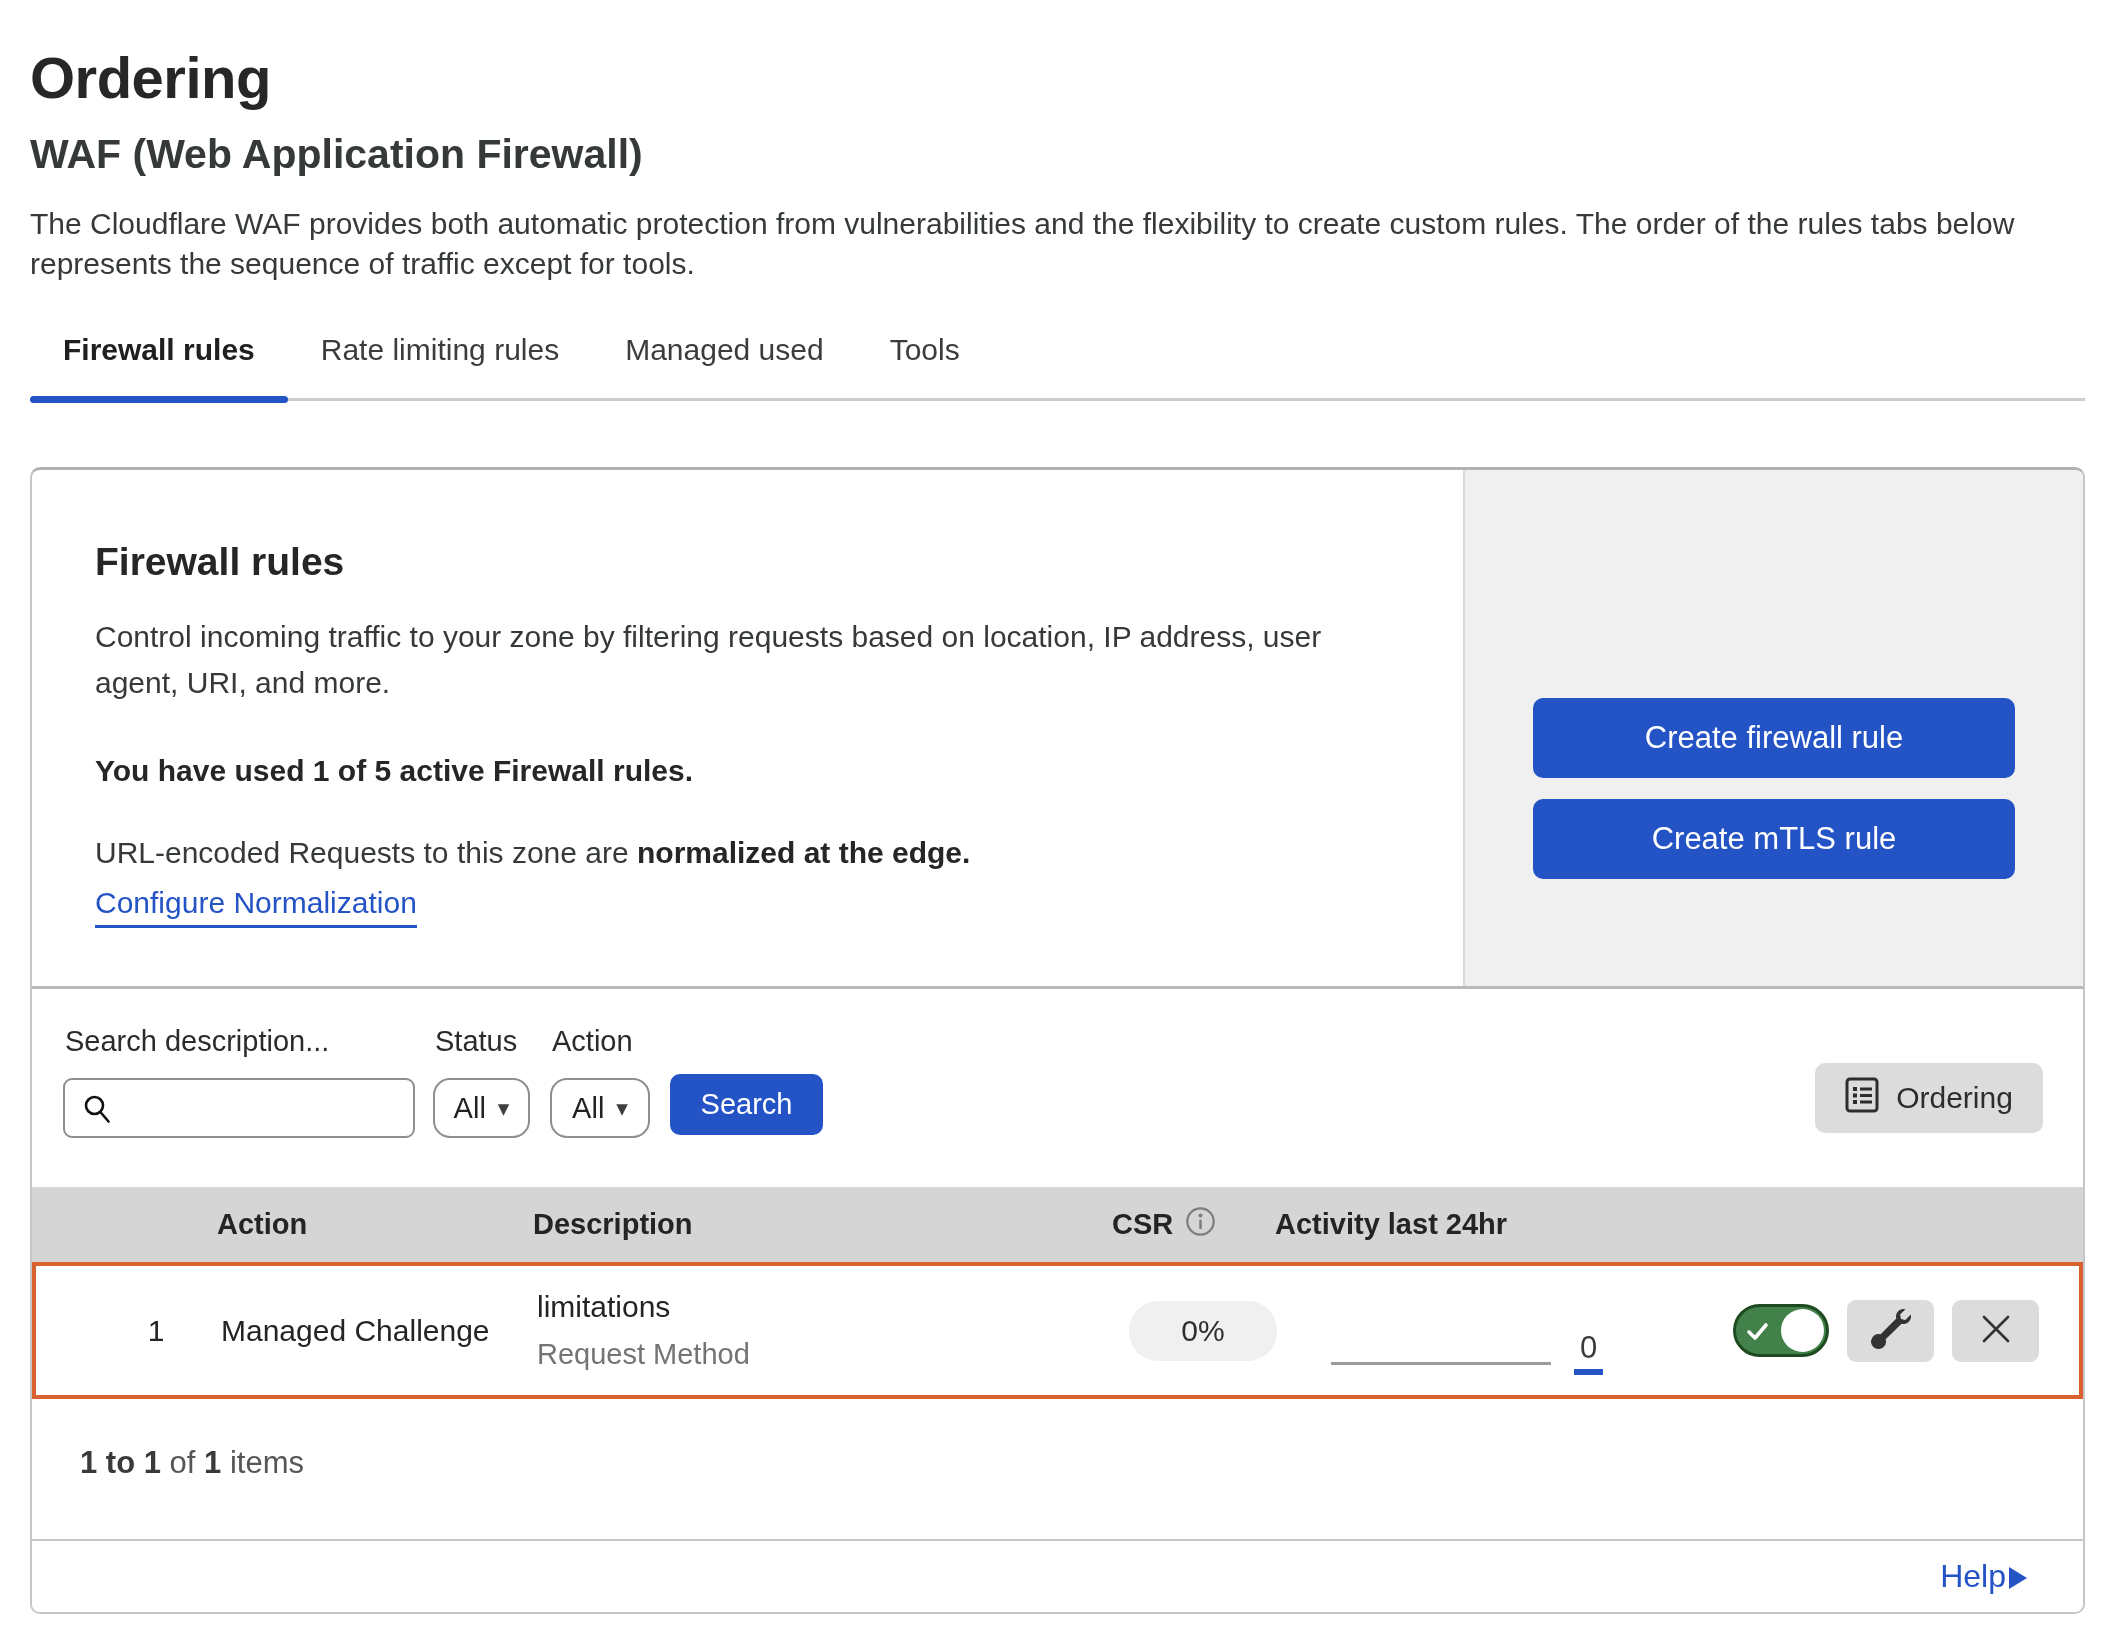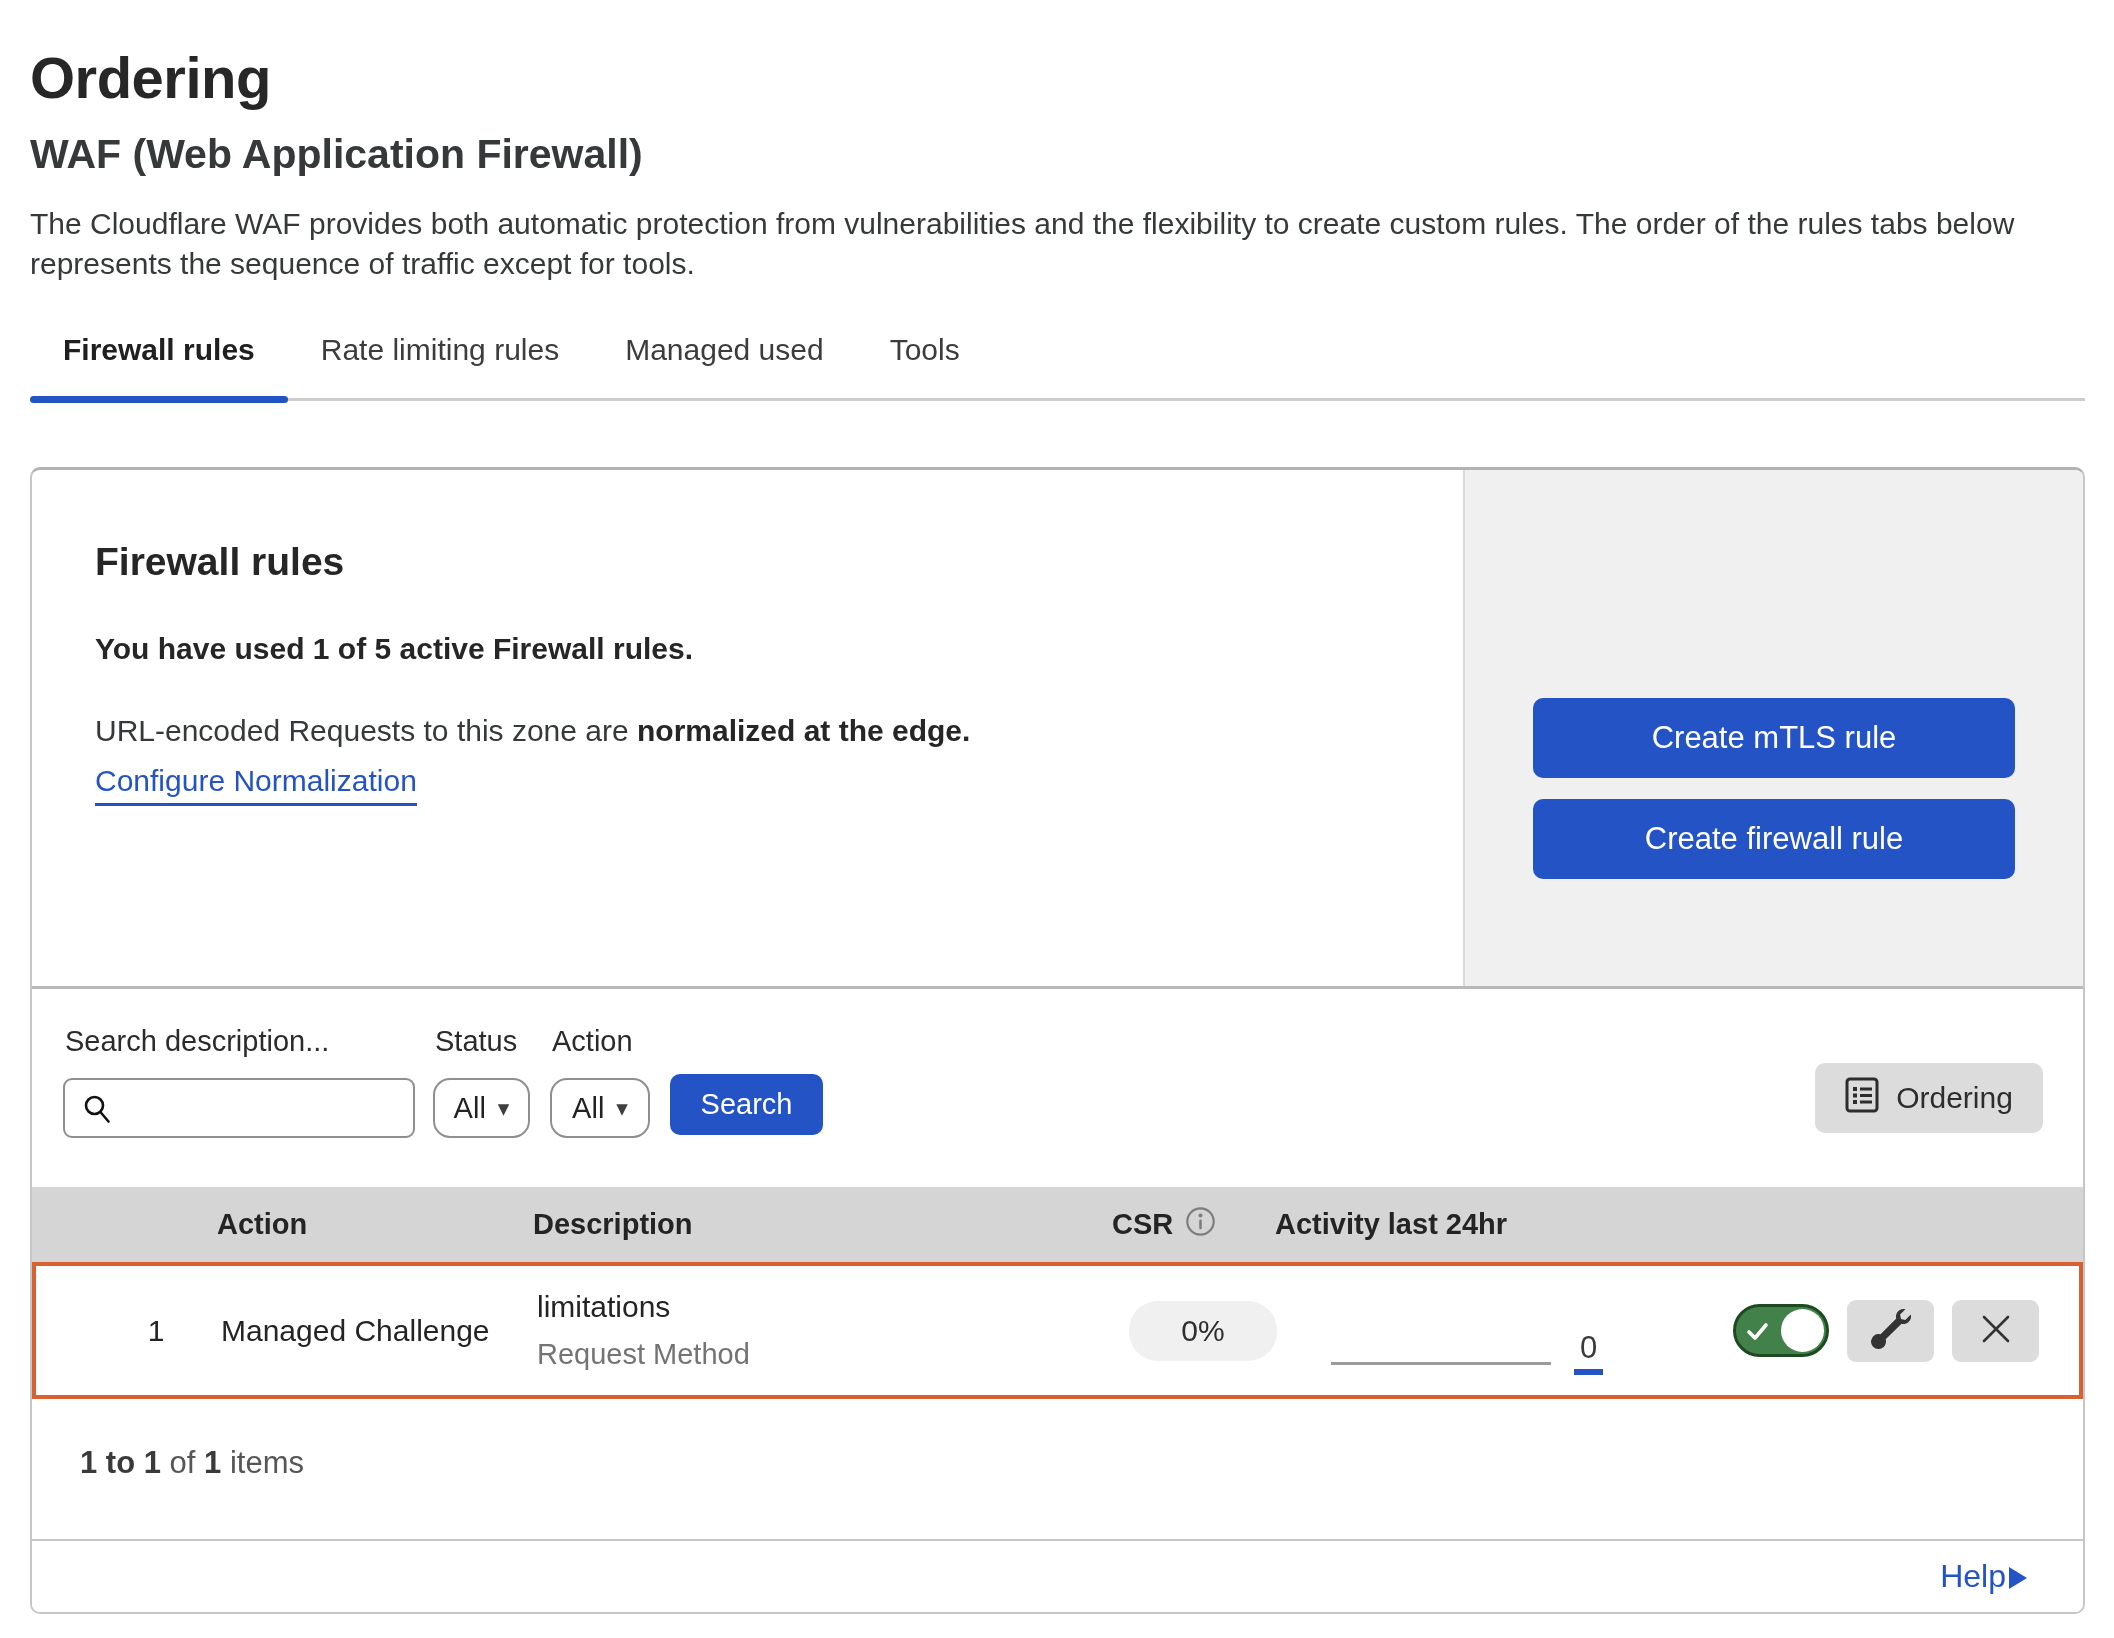--- a/index.html
+++ b/index.html
@@ -83,27 +83,28 @@
     <div class="tab"><span>Rate limiting rules</span></div>
     <div class="tab"><span>Managed used</span></div>
     <div class="tab"><span>Tools</span></div>
   </div>
 
   <div class="card">
 
     <div class="card-top">
       <div class="card-info">
         <h3>Firewall rules</h3>
+        <p class="info-desc">Control incoming traffic to your zone by filtering requests based on location, IP address, user agent, URI, and more.</p>
         <p class="usage">You have used 1 of 5 active Firewall rules.</p>
         <p class="norm"><span>URL-encoded Requests to this zone are </span><b>normalized at the edge.</b></p>
         <a class="norm-link">Configure Normalization</a>
       </div>
       <div class="card-actions">
+        <button class="btn-primary panel-btn">Create firewall rule</button>
         <button class="btn-primary panel-btn">Create mTLS rule</button>
-        <button class="btn-primary panel-btn">Create firewall rule</button>
       </div>
     </div>
 
     <div class="filter-row">
       <div class="f-col">
         <span class="f-label">Search description...</span>
         <div class="search-wrap">
           <input type="text" value="" style="">
           <span class="search-icon-wrap">
             <svg width="33" height="33" viewBox="0 0 33 33" fill="none">

